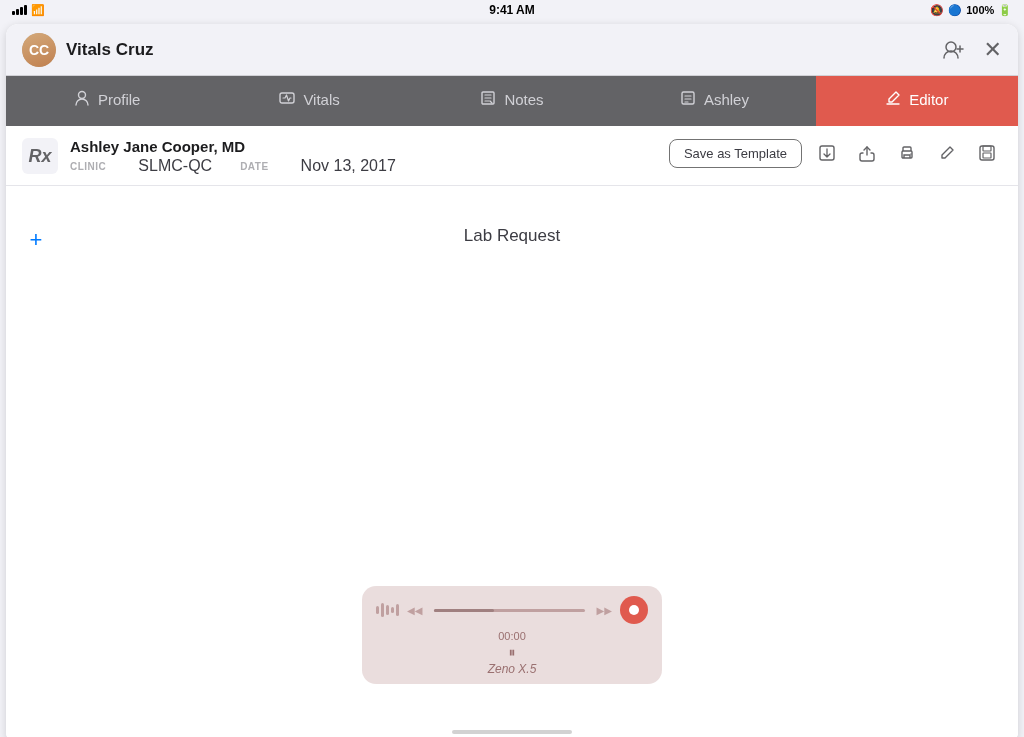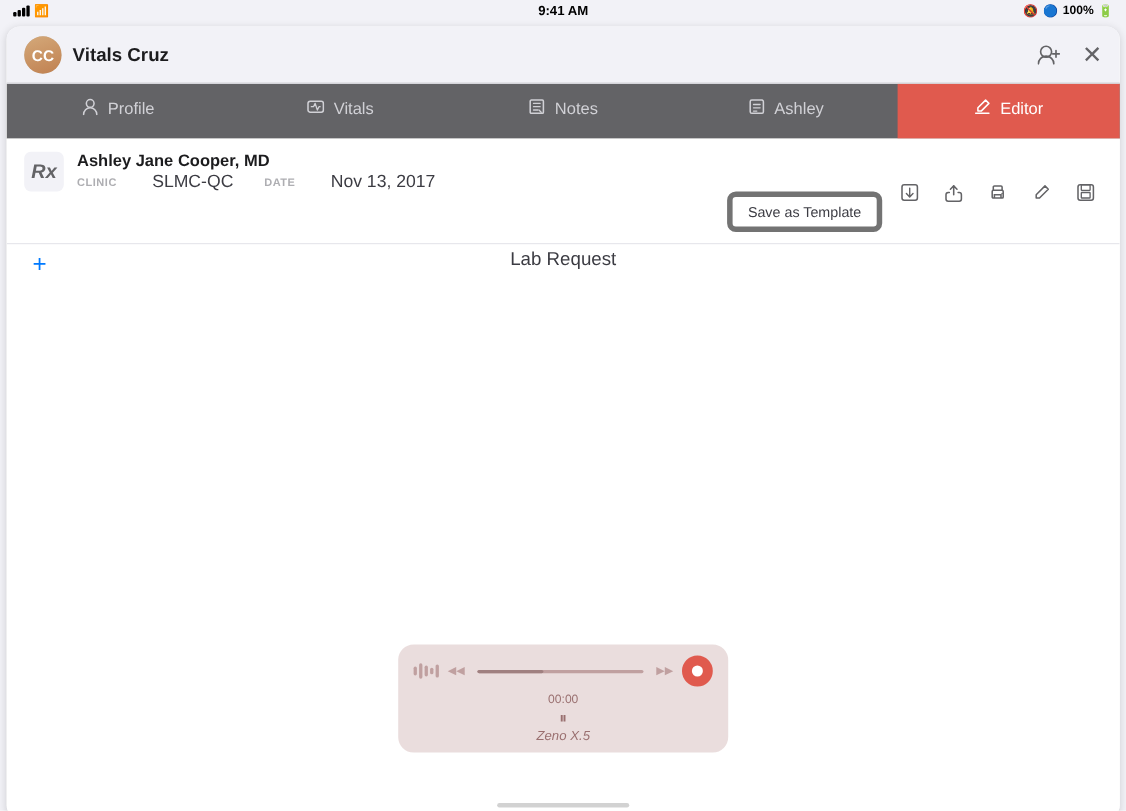--- a/index.html
+++ b/index.html
@@ -169,29 +169,28 @@
     .record-doctor { font-size: 15px; font-weight: 600; color: #1c1c1e; }
     .record-meta { display: flex; gap: 28px; align-items: center; }
     .meta-label { font-size: 10px; font-weight: 600; color: #aeaeb2; letter-spacing: 0.5px; }
     .meta-value { font-size: 16px; color: #3c3c43; margin-left: 4px; }
     .record-header-right {
       display: flex;
       align-items: center;
       gap: 10px;
     }
     .save-template-btn {
-      border: 5px solid #737373;
+      border: 1px solid #737373;
       background: #fff;
       border-radius: 8px;
       padding: 6px 14px;
       font-size: 13px;
       color: #3c3c43;
       cursor: pointer;
       white-space: nowrap;
-      margin-top: 36px;
     }
     .header-action-btn {
       width: 30px;
       height: 30px;
       display: flex;
       align-items: center;
       justify-content: center;
       color: #636366;
       font-size: 16px;
       cursor: pointer;

